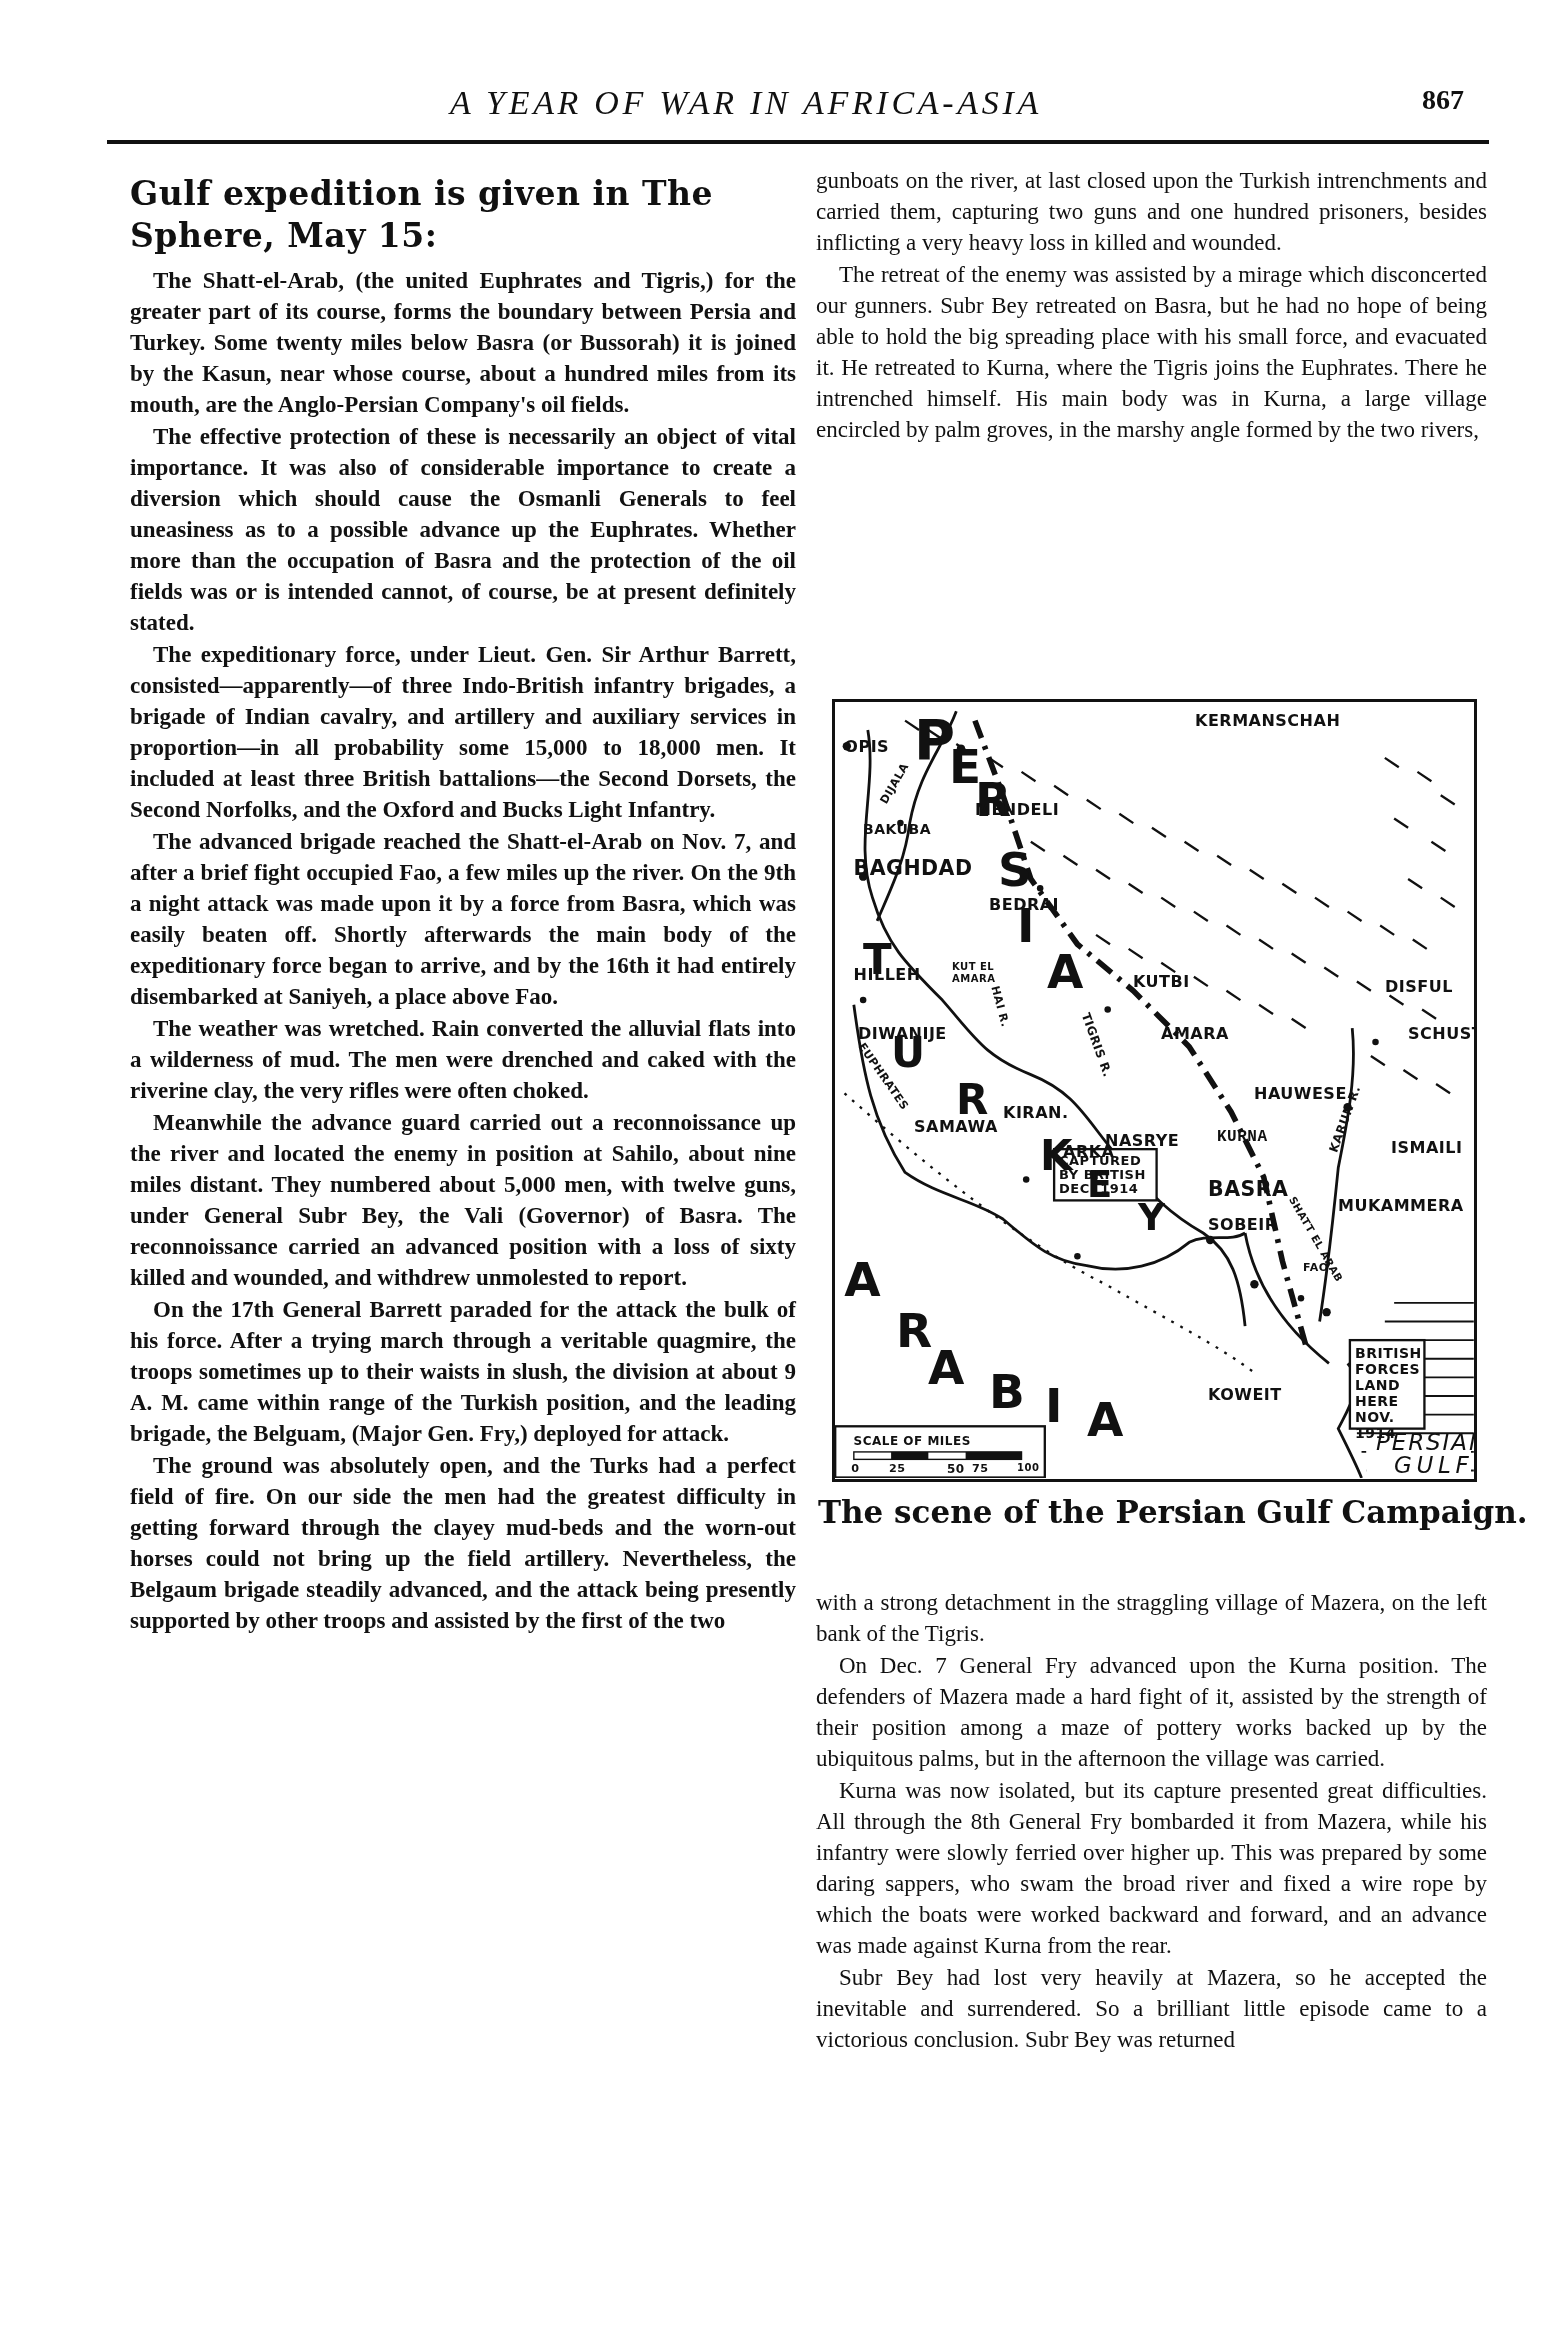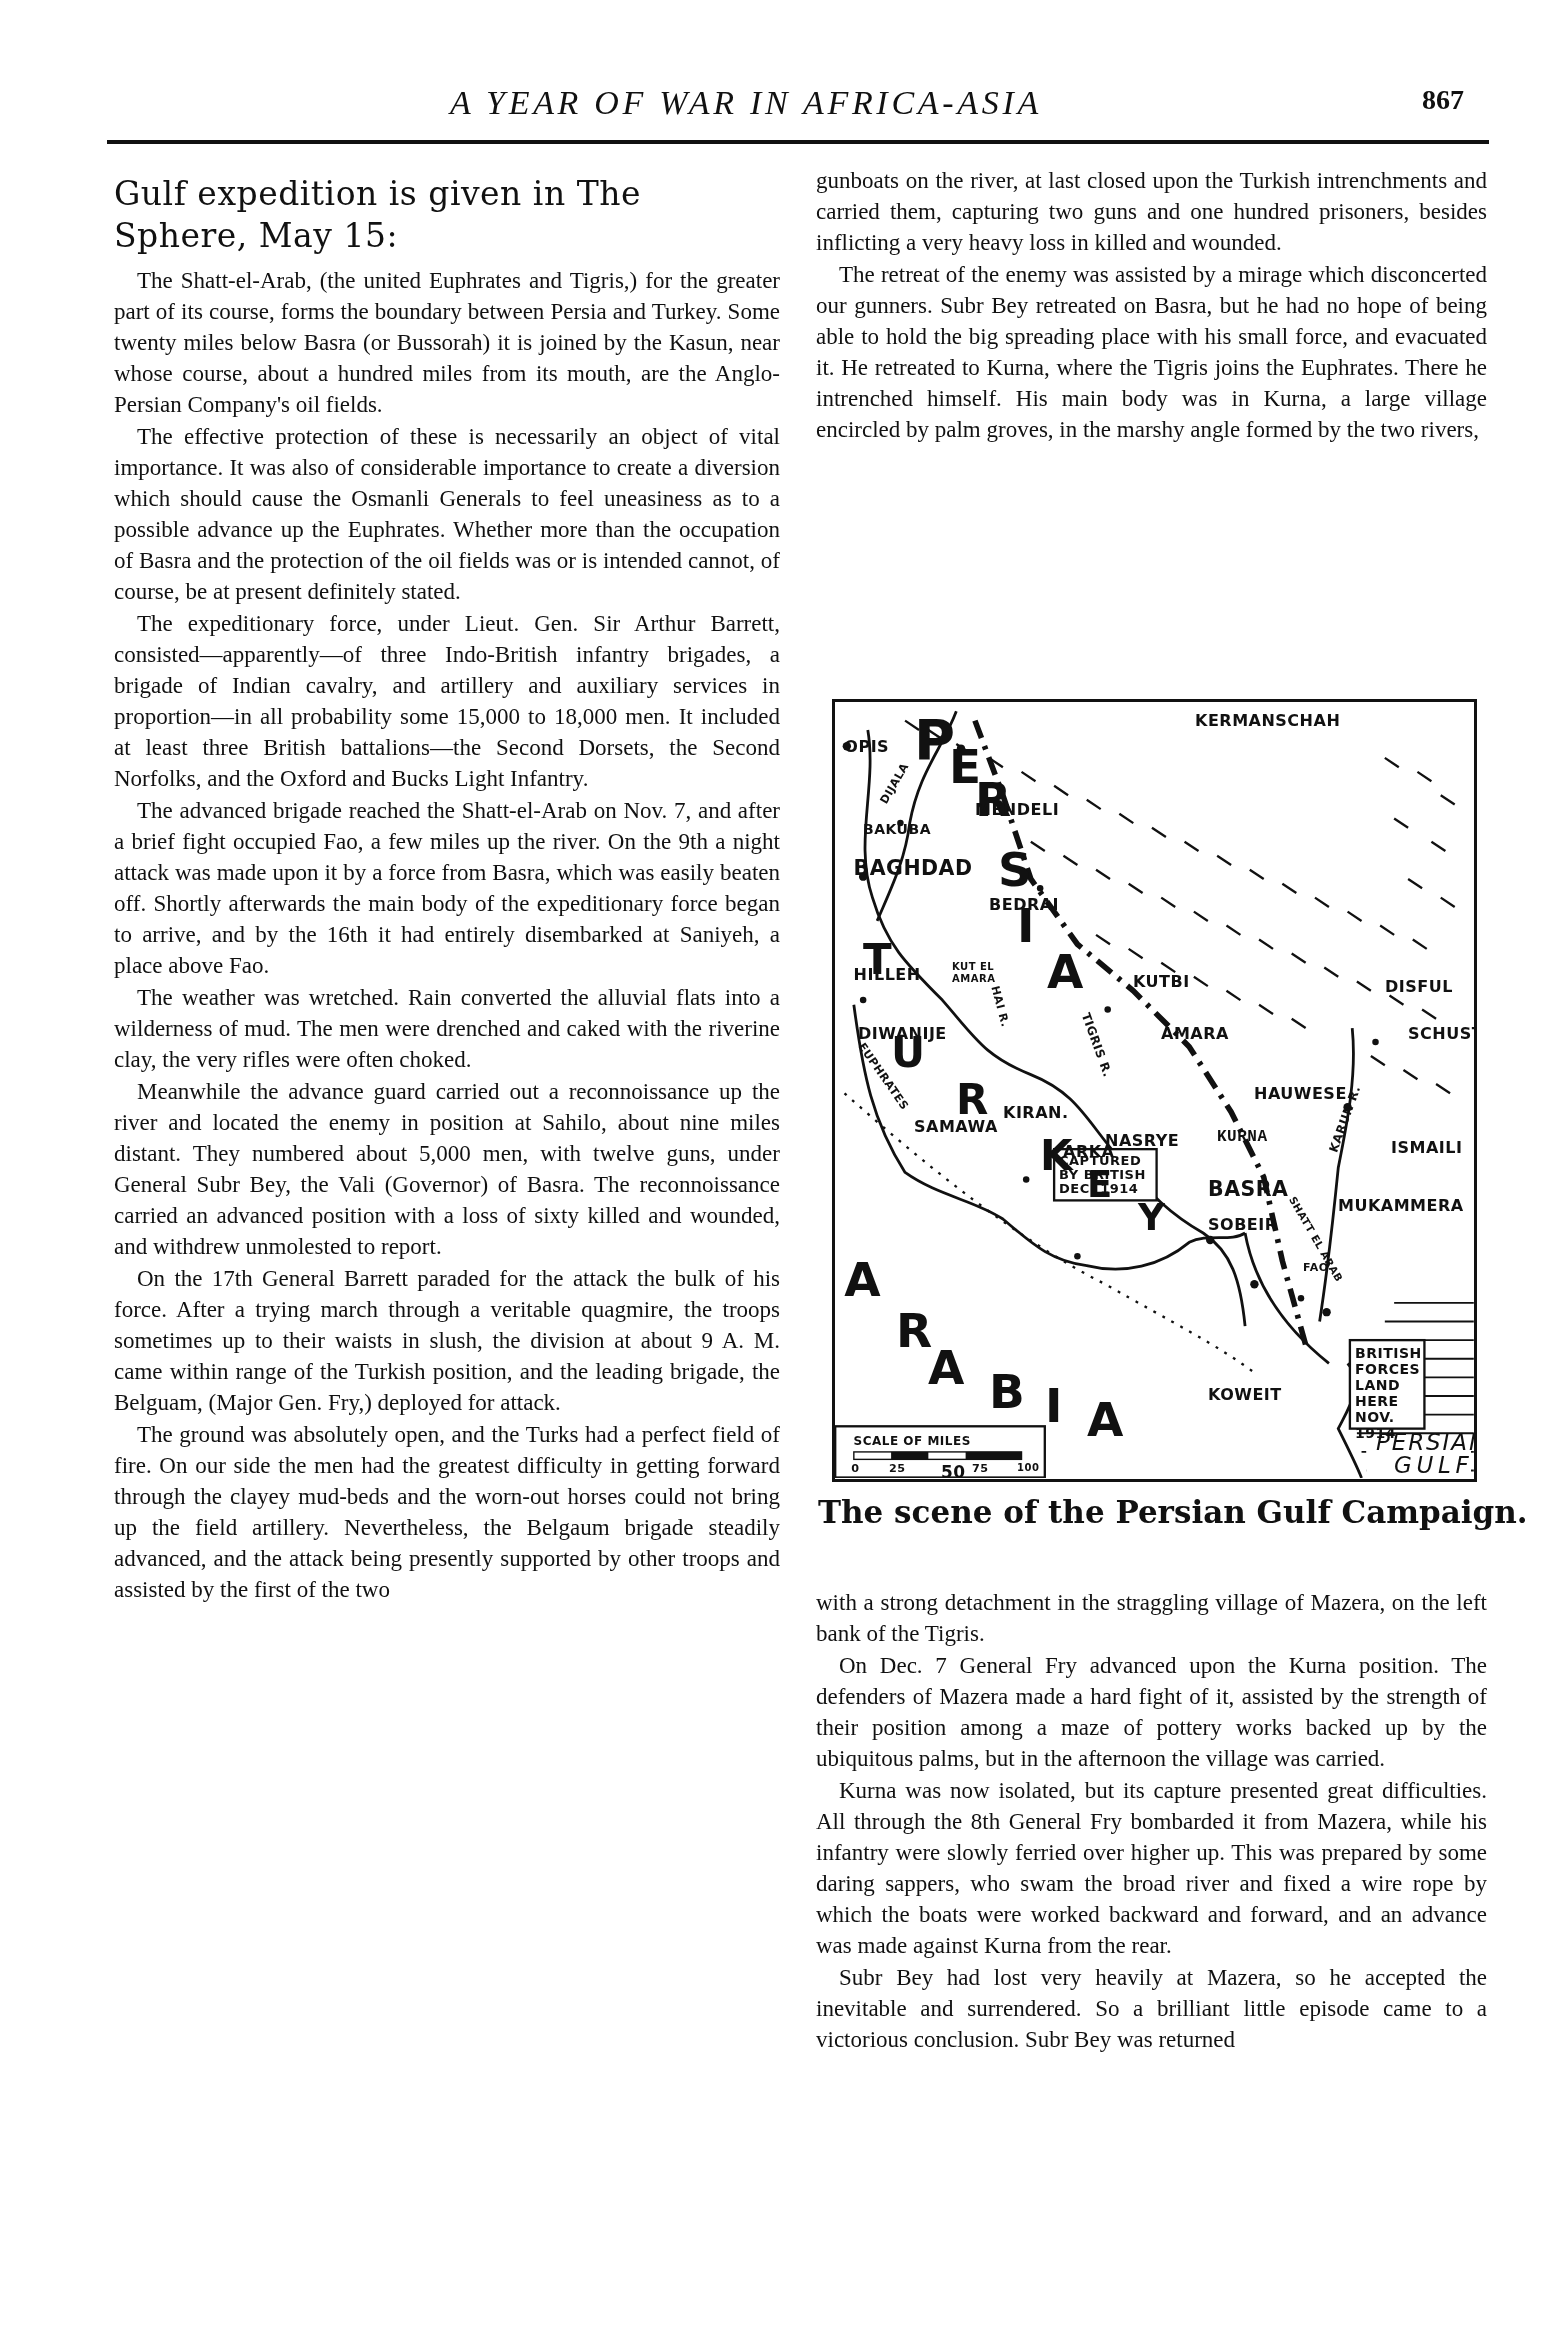--- a/index.html
+++ b/index.html
@@ -4,21 +4,21 @@
 <style>
   html, body { margin:0; padding:0; background:#ffffff; }
   body { width:1562px; height:2453px; position:relative; overflow:hidden; color:#111; font-family:"DejaVu Serif", serif; }
   .header { position:absolute; left:450px; top:84px; width:1014px; height:51px; }
   .running-title { position:absolute; left:0; top:0; font-size:34px; font-style:italic; letter-spacing:3.7px; font-family:"Liberation Serif", serif; }
   .page-number { position:absolute; right:0; top:0; font-size:28px; font-family:"Liberation Serif", serif; font-weight:bold; }
   .rule { position:absolute; left:107px; top:140px; width:1382px; height:3.7px; background:#111; }
   .col { position:absolute; font-size:23px; line-height:31px; text-align:justify; font-family:"Liberation Serif", serif; }
   .col p { margin:0 0 0.9px 0; text-indent:23px; }
   .col p.noindent { text-indent:0; }
-  .left { left:114px; top:173px; width:666px; }
+  .left { left:130px; top:173px; width:666px;font-weight:bold; }
   .right-top { left:816px; top:165px; width:671px; }
   .right-bottom { left:816px; top:1587px; width:671px; }
   .lead { font-size:33px; line-height:42px; text-align:left; margin-bottom:8.4px !important; font-family:"DejaVu Serif", serif; letter-spacing:0.5px; text-indent:0 !important; }
   .map { position:absolute; left:832px; top:699px; width:645px; height:783px; border:3.3px solid #111; box-sizing:border-box; background:#fff; overflow:hidden; }
   .map svg { position:absolute; left:0; top:0; }
   .map .lbl { position:absolute; font-family:"DejaVu Sans", sans-serif; font-weight:bold; font-size:16px; letter-spacing:0.5px; white-space:nowrap; }
   .map .big { position:absolute; font-family:"DejaVu Sans", sans-serif; font-weight:bold; font-size:56px; }
   .caption { position:absolute; left:818px; top:1494px; font-size:31px; font-family:"DejaVu Serif", serif; font-weight:bold; }
 </style>
 </head>
@@ -162,21 +162,21 @@
   <span class="lbl" style="left:144px;top:298px;font-size:11.2px;transform:rotate(75deg);">HAI R.</span>
 
   <span class="lbl" style="left:224px;top:452px;font-size:13px;width:93px;white-space:normal;line-height:14px;">CAPTURED BY BRITISH DEC. 1914</span>
   <span class="lbl" style="left:520px;top:643px;font-size:14px;width:65px;white-space:normal;line-height:16px;">BRITISH FORCES LAND HERE NOV. 1914</span>
   <span class="lbl" style="left:541px;top:727px;font-size:23px;font-style:italic;font-weight:normal;letter-spacing:1.9px;">PERSIAN</span>
   <span class="lbl" style="left:559px;top:750px;font-size:23px;font-style:italic;font-weight:normal;letter-spacing:4.7px;">GULF</span>
 
   <span class="lbl" style="left:18.6px;top:732px;font-size:12px;">SCALE OF MILES</span>
   <span class="lbl" style="left:16.3px;top:760px;font-size:11.2px;">0</span>
   <span class="lbl" style="left:54px;top:760px;font-size:11.2px;">25</span>
-  <span class="lbl" style="left:106px;top:760px;font-size:17px;">50</span>
+  <span class="lbl" style="left:112px;top:760px;font-size:12px;">50</span>
   <span class="lbl" style="left:137px;top:760px;font-size:11.2px;">75</span>
   <span class="lbl" style="left:182px;top:760px;font-size:10px;">100</span>
 </div>
 
 <div class="caption">The scene of the Persian Gulf Campaign.</div>
 
 <div class="col right-bottom">
   <p class="noindent">with a strong detachment in the straggling village of Mazera, on the left bank of the Tigris.</p>
   <p>On Dec. 7 General Fry advanced upon the Kurna position. The defenders of Mazera made a hard fight of it, assisted by the strength of their position among a maze of pottery works backed up by the ubiquitous palms, but in the afternoon the village was carried.</p>
   <p>Kurna was now isolated, but its capture presented great difficulties. All through the 8th General Fry bombarded it from Mazera, while his infantry were slowly ferried over higher up. This was prepared by some daring sappers, who swam the broad river and fixed a wire rope by which the boats were worked backward and forward, and an advance was made against Kurna from the rear.</p>

